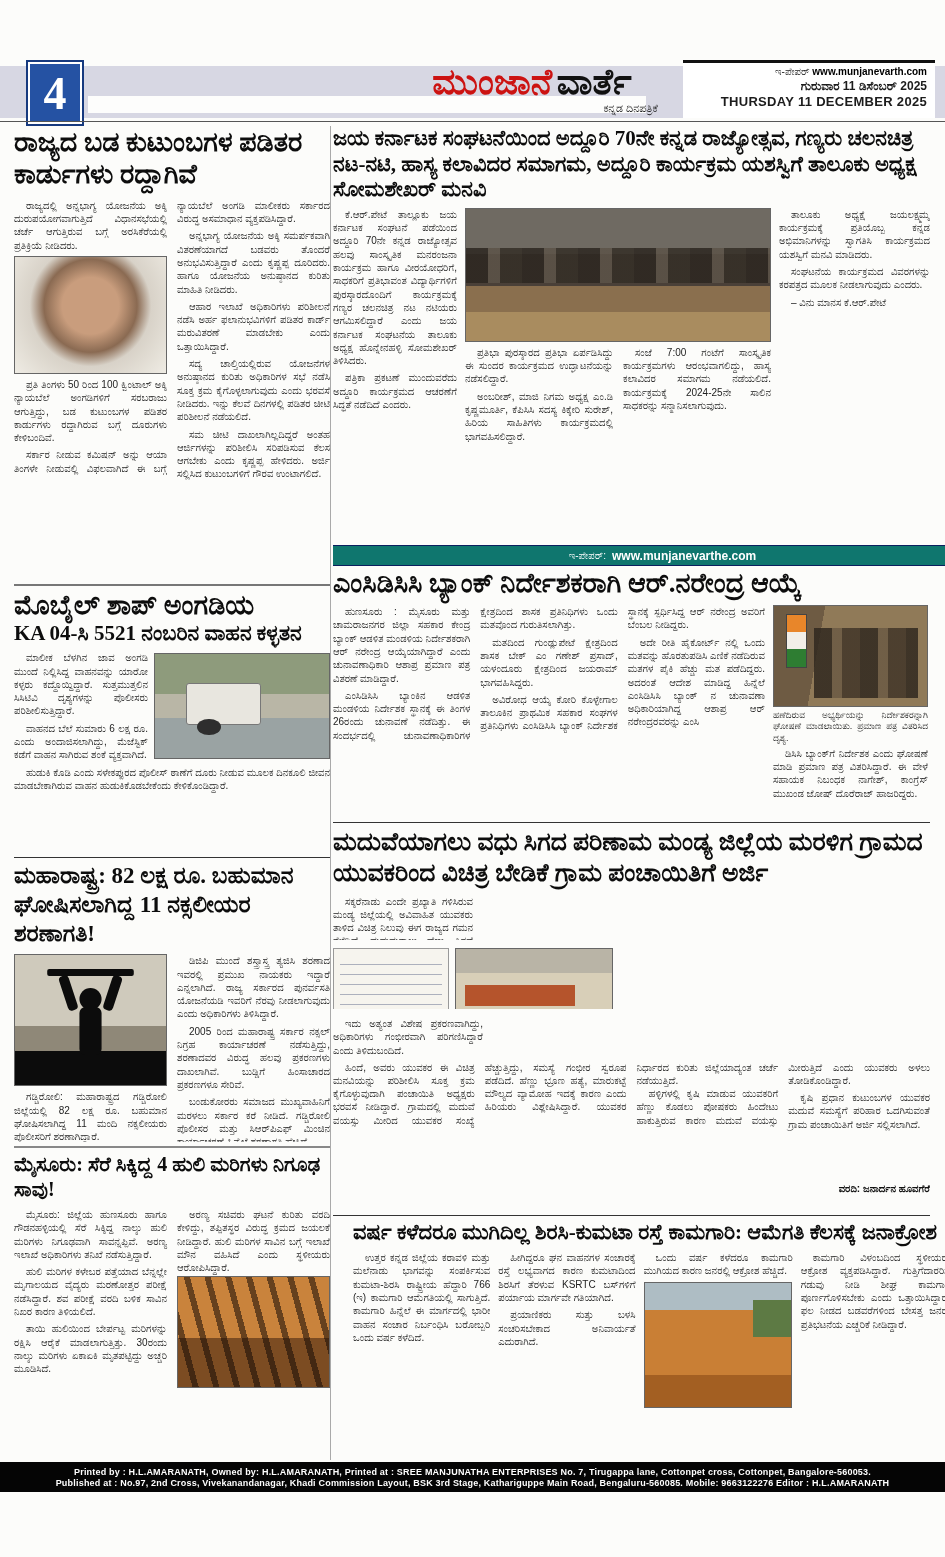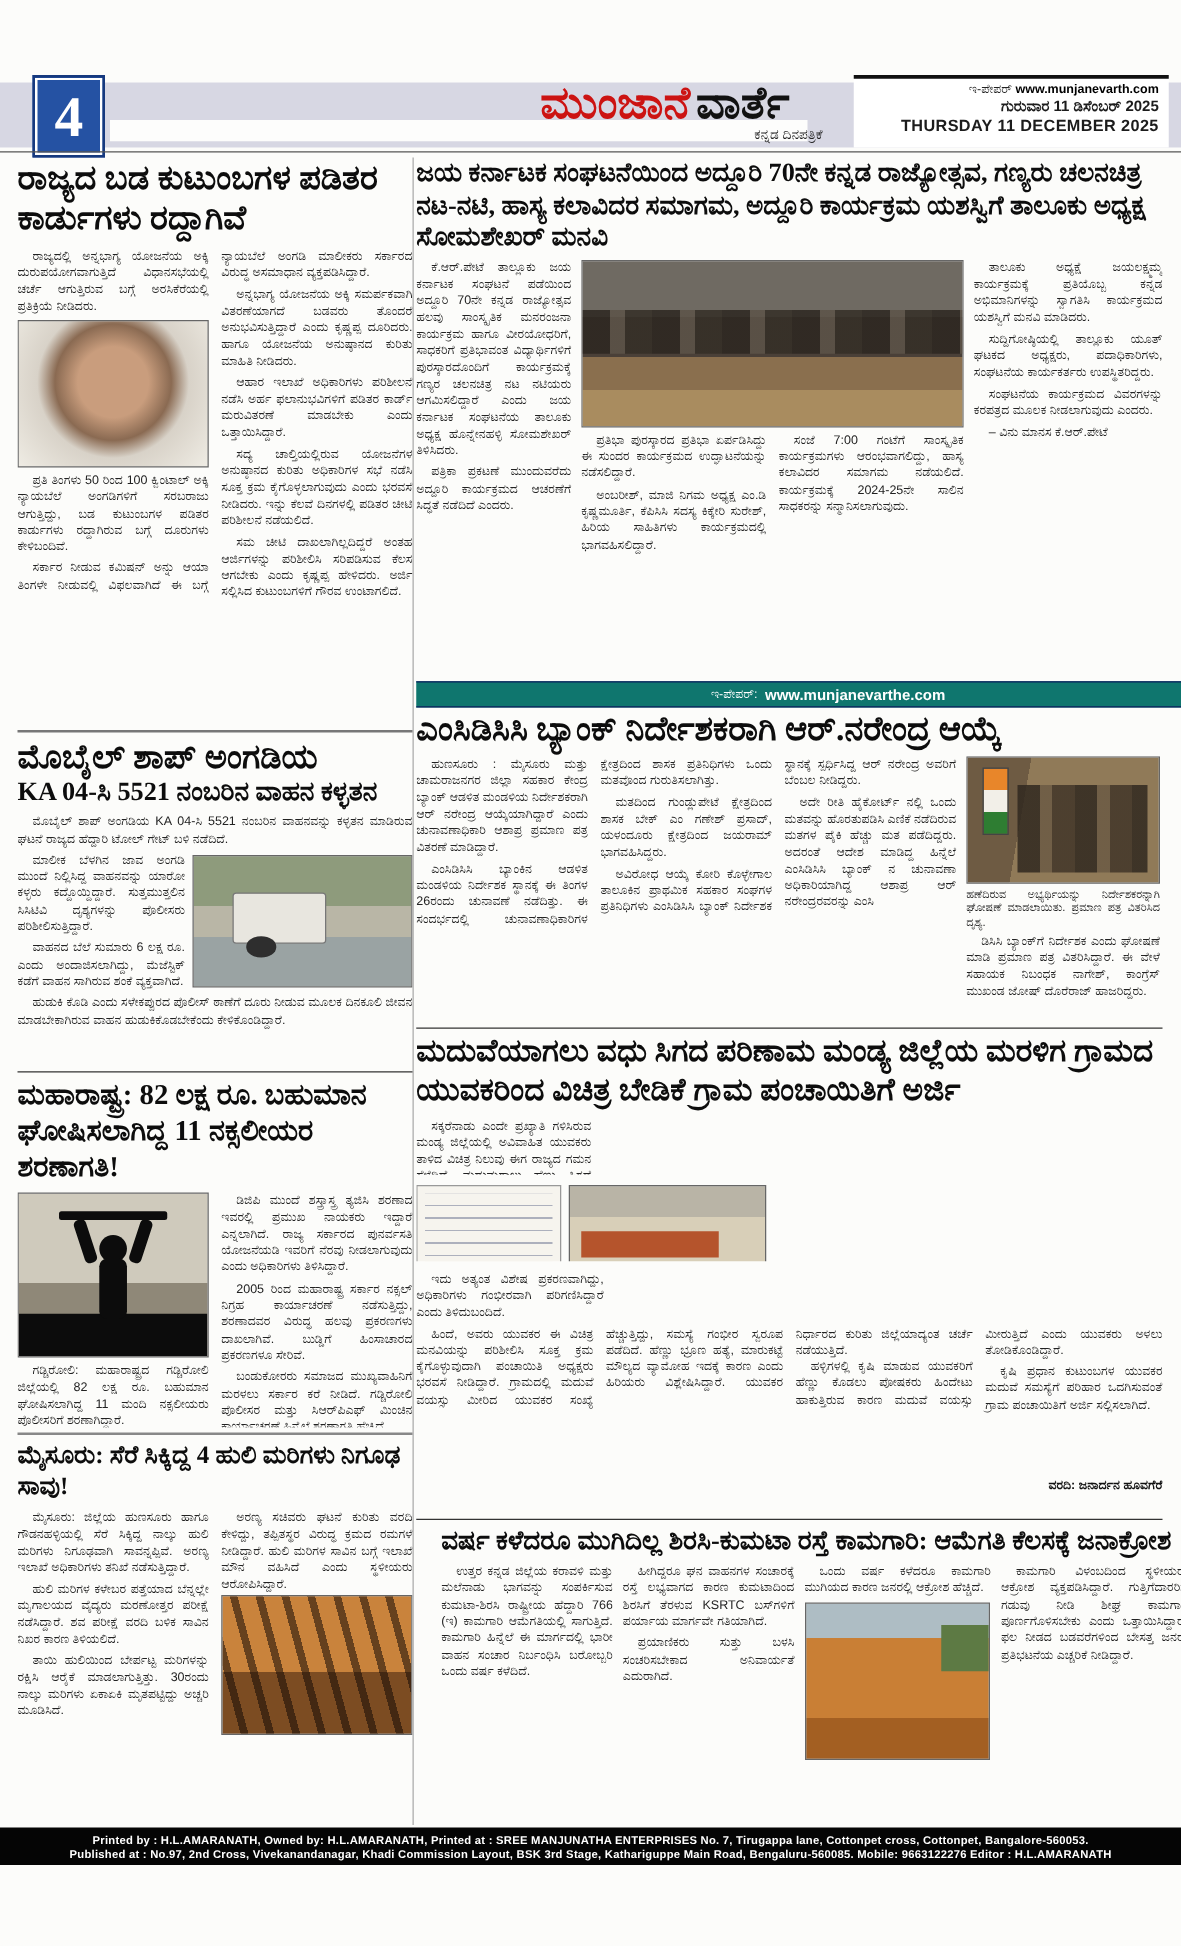--- a/index.html
+++ b/index.html
@@ -114,21 +114,20 @@
         </div>
     </div>
   </section>
 
   <div class="hr" style="left:14px;top:584px;width:316px;height:2px;background:#777;"></div>
 
   <section class="art" style="left:14px;top:590px;width:316px;height:264px;">
     <div class="hl" style="font-size:27px;line-height:1.15;">ಮೊಬೈಲ್ ಶಾಪ್ ಅಂಗಡಿಯ</div>
     <div class="hl" style="font-size:21px;line-height:1.2;margin-bottom:5px;">KA 04-ಸಿ 5521 ನಂಬರಿನ ವಾಹನ ಕಳ್ಳತನ</div>
     <div class="jtext">
-      <p>ಮೊಬೈಲ್ ಶಾಪ್ ಅಂಗಡಿಯ KA 04-ಸಿ 5521 ನಂಬರಿನ ವಾಹನವನ್ನು ಕಳ್ಳತನ ಮಾಡಿರುವ ಘಟನೆ ರಾಜ್ಯದ ಹೆದ್ದಾರಿ ಟೋಲ್ ಗೇಟ್ ಬಳಿ ನಡೆದಿದೆ.</p>
       <div class="photo ph-truck" style="float:right;width:176px;height:106px;margin:2px 0 4px 6px;">
         <div class="cab"></div>
         <div class="wheel"></div>
       </div>
       <div>
           <p>ಮಾಲೀಕ ಬೆಳಗಿನ ಜಾವ ಅಂಗಡಿ ಮುಂದೆ ನಿಲ್ಲಿಸಿದ್ದ ವಾಹನವನ್ನು ಯಾರೋ ಕಳ್ಳರು ಕದ್ದೊಯ್ದಿದ್ದಾರೆ. ಸುತ್ತಮುತ್ತಲಿನ ಸಿಸಿಟಿವಿ ದೃಶ್ಯಗಳನ್ನು ಪೊಲೀಸರು ಪರಿಶೀಲಿಸುತ್ತಿದ್ದಾರೆ.</p>
           <p>ವಾಹನದ ಬೆಲೆ ಸುಮಾರು 6 ಲಕ್ಷ ರೂ. ಎಂದು ಅಂದಾಜಿಸಲಾಗಿದ್ದು, ಮೆಜೆಸ್ಟಿಕ್ ಕಡೆಗೆ ವಾಹನ ಸಾಗಿರುವ ಶಂಕೆ ವ್ಯಕ್ತವಾಗಿದೆ.</p>
           <p>ಹುಡುಕಿ ಕೊಡಿ ಎಂದು ಸಳೇಕಪ್ಪುರದ ಪೊಲೀಸ್ ಠಾಣೆಗೆ ದೂರು ನೀಡುವ ಮೂಲಕ ದಿನಕೂಲಿ ಜೀವನ ಮಾಡಬೇಕಾಗಿರುವ ವಾಹನ ಹುಡುಕಿಕೊಡಬೇಕೆಂದು ಕೇಳಿಕೊಂಡಿದ್ದಾರೆ.</p>
         </div>
     </div>
@@ -160,21 +159,21 @@
 
   <div class="hr" style="left:14px;top:1146px;width:316px;height:2px;background:#888;"></div>
 
   <section class="art" style="left:14px;top:1152px;width:316px;height:302px;">
     <div class="hl" style="font-size:20px;line-height:1.25;margin-bottom:6px;">ಮೈಸೂರು: ಸೆರೆ ಸಿಕ್ಕಿದ್ದ 4 ಹುಲಿ ಮರಿಗಳು ನಿಗೂಢ ಸಾವು!</div>
     <div class="jtext cols2" style="height:256px;">
       <div>
           <p>ಮೈಸೂರು: ಜಿಲ್ಲೆಯ ಹುಣಸೂರು ಹಾಗೂ ಗೌಡನಹಳ್ಳಿಯಲ್ಲಿ ಸೆರೆ ಸಿಕ್ಕಿದ್ದ ನಾಲ್ಕು ಹುಲಿ ಮರಿಗಳು ನಿಗೂಢವಾಗಿ ಸಾವನ್ನಪ್ಪಿವೆ. ಅರಣ್ಯ ಇಲಾಖೆ ಅಧಿಕಾರಿಗಳು ತನಿಖೆ ನಡೆಸುತ್ತಿದ್ದಾರೆ.</p>
           <p>ಹುಲಿ ಮರಿಗಳ ಕಳೇಬರ ಪತ್ತೆಯಾದ ಬೆನ್ನಲ್ಲೇ ಮೃಗಾಲಯದ ವೈದ್ಯರು ಮರಣೋತ್ತರ ಪರೀಕ್ಷೆ ನಡೆಸಿದ್ದಾರೆ. ಶವ ಪರೀಕ್ಷೆ ವರದಿ ಬಳಿಕ ಸಾವಿನ ನಿಖರ ಕಾರಣ ತಿಳಿಯಲಿದೆ.</p>
           <p>ತಾಯಿ ಹುಲಿಯಿಂದ ಬೇರ್ಪಟ್ಟ ಮರಿಗಳನ್ನು ರಕ್ಷಿಸಿ ಆರೈಕೆ ಮಾಡಲಾಗುತ್ತಿತ್ತು. 30ರಂದು ನಾಲ್ಕು ಮರಿಗಳು ಏಕಾಏಕಿ ಮೃತಪಟ್ಟಿದ್ದು ಅಚ್ಚರಿ ಮೂಡಿಸಿದೆ.</p>
-          <p>ಅರಣ್ಯ ಸಚಿವರು ಘಟನೆ ಕುರಿತು ವರದಿ ಕೇಳಿದ್ದು, ತಪ್ಪಿತಸ್ಥರ ವಿರುದ್ಧ ಕ್ರಮದ ರಮಗಳೆ ನೀಡಿದ್ದಾರೆ. ಹುಲಿ ಮರಿಗಳ ಸಾವಿನ ಬಗ್ಗೆ ಇಲಾಖೆ ಮೌನ ವಹಿಸಿದೆ ಎಂದು ಸ್ಥಳೀಯರು ಆರೋಪಿಸಿದ್ದಾರೆ.</p>
+          <p>ಅರಣ್ಯ ಸಚಿವರು ಘಟನೆ ಕುರಿತು ವರದಿ ಕೇಳಿದ್ದು, ತಪ್ಪಿತಸ್ಥರ ವಿರುದ್ಧ ಕ್ರಮದ ಜಯಲಕೆ ನೀಡಿದ್ದಾರೆ. ಹುಲಿ ಮರಿಗಳ ಸಾವಿನ ಬಗ್ಗೆ ಇಲಾಖೆ ಮೌನ ವಹಿಸಿದೆ ಎಂದು ಸ್ಥಳೀಯರು ಆರೋಪಿಸಿದ್ದಾರೆ.</p>
         </div>
       <div class="photo ph-tigers" style="width:100%;height:112px;margin:2px 0 4px;">
         <div class="stripes"></div>
       </div>
     </div>
   </section>
 
   <section class="art" style="left:333px;top:126px;width:597px;height:416px;">
     <div class="hl" style="font-size:21px;line-height:1.22;margin-bottom:5px;">ಜಯ ಕರ್ನಾಟಕ ಸಂಘಟನೆಯಿಂದ ಅದ್ದೂರಿ 70ನೇ ಕನ್ನಡ ರಾಜ್ಯೋತ್ಸವ, ಗಣ್ಯರು ಚಲನಚಿತ್ರ ನಟ-ನಟಿ, ಹಾಸ್ಯ ಕಲಾವಿದರ ಸಮಾಗಮ, ಅದ್ದೂರಿ ಕಾರ್ಯಕ್ರಮ ಯಶಸ್ವಿಗೆ ತಾಲೂಕು ಅಧ್ಯಕ್ಷ ಸೋಮಶೇಖರ್ ಮನವಿ</div>
     <div class="row" style="height:340px;">
@@ -192,21 +191,20 @@
           <div>
               <p>ಪ್ರತಿಭಾ ಪುರಸ್ಕಾರದ ಪ್ರತಿಭಾ ಏರ್ಪಡಿಸಿದ್ದು ಈ ಸುಂದರ ಕಾರ್ಯಕ್ರಮದ ಉದ್ಘಾಟನೆಯನ್ನು ನಡೆಸಲಿದ್ದಾರೆ.</p>
               <p>ಅಂಬರೀಶ್, ಮಾಜಿ ನಿಗಮ ಅಧ್ಯಕ್ಷ ಎಂ.ಡಿ ಕೃಷ್ಣಮೂರ್ತಿ, ಕೆಪಿಸಿಸಿ ಸದಸ್ಯ ಕಿಕ್ಕೇರಿ ಸುರೇಶ್, ಹಿರಿಯ ಸಾಹಿತಿಗಳು ಕಾರ್ಯಕ್ರಮದಲ್ಲಿ ಭಾಗವಹಿಸಲಿದ್ದಾರೆ.</p>
               <p>ಸಂಜೆ 7:00 ಗಂಟೆಗೆ ಸಾಂಸ್ಕೃತಿಕ ಕಾರ್ಯಕ್ರಮಗಳು ಆರಂಭವಾಗಲಿದ್ದು, ಹಾಸ್ಯ ಕಲಾವಿದರ ಸಮಾಗಮ ನಡೆಯಲಿದೆ. ಕಾರ್ಯಕ್ರಮಕ್ಕೆ 2024-25ನೇ ಸಾಲಿನ ಸಾಧಕರನ್ನು ಸನ್ಮಾನಿಸಲಾಗುವುದು.</p>
             </div>
         </div>
       </div>
       <div class="col jtext" style="width:151px;">
         <div>
             <p>ತಾಲೂಕು ಅಧ್ಯಕ್ಷೆ ಜಯಲಕ್ಷ್ಮಮ್ಮ ಕಾರ್ಯಕ್ರಮಕ್ಕೆ ಪ್ರತಿಯೊಬ್ಬ ಕನ್ನಡ ಅಭಿಮಾನಿಗಳನ್ನು ಸ್ವಾಗತಿಸಿ ಕಾರ್ಯಕ್ರಮದ ಯಶಸ್ವಿಗೆ ಮನವಿ ಮಾಡಿದರು.</p>
-            <p>ಸುದ್ದಿಗೋಷ್ಠಿಯಲ್ಲಿ ತಾಲ್ಲೂಕು ಯೂತ್ ಘಟಕದ ಅಧ್ಯಕ್ಷರು, ಪದಾಧಿಕಾರಿಗಳು, ಸಂಘಟನೆಯ ಕಾರ್ಯಕರ್ತರು ಉಪಸ್ಥಿತರಿದ್ದರು.</p>
             <p>ಸಂಘಟನೆಯ ಕಾರ್ಯಕ್ರಮದ ವಿವರಗಳನ್ನು ಕರಪತ್ರದ ಮೂಲಕ ನೀಡಲಾಗುವುದು ಎಂದರು.</p>
             <p>– ವಿನು ಮಾನಸ ಕೆ.ಆರ್.ಪೇಟೆ</p>
           </div>
       </div>
     </div>
   </section>
 
   <div class="epaper-banner">
     <span class="lab">ಇ-ಪೇಪರ್:</span>
     <span>www.munjanevarthe.com</span>

